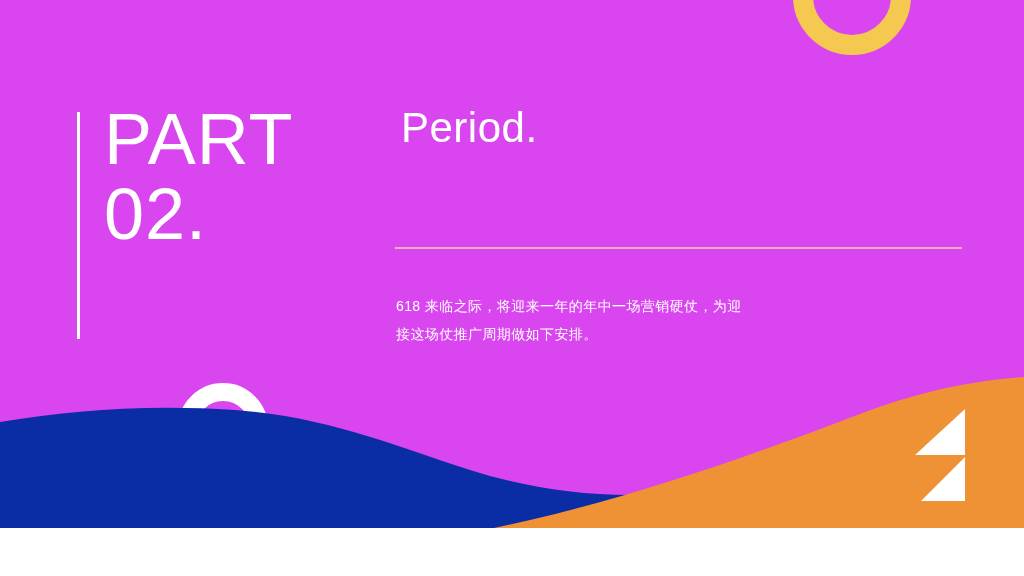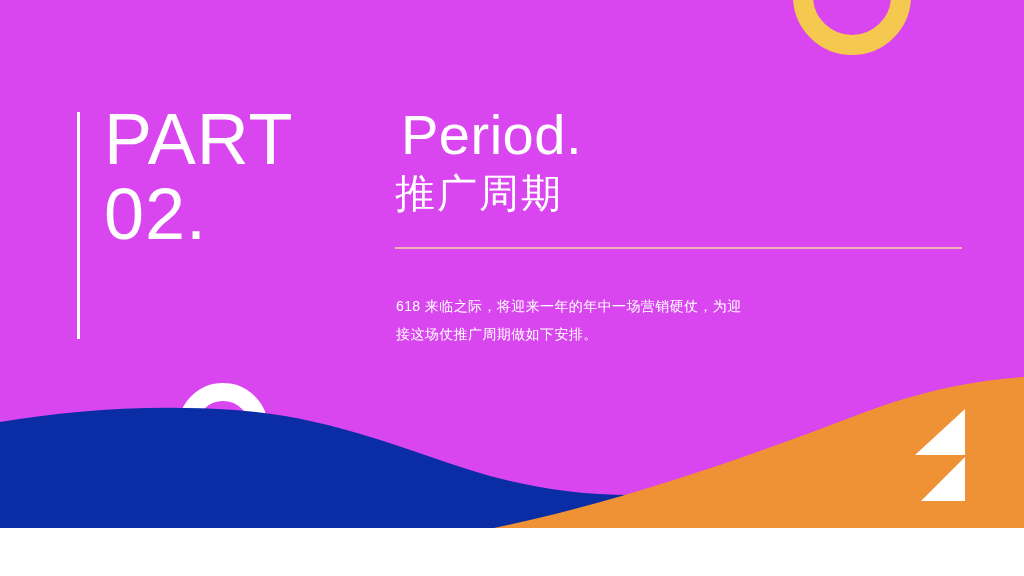--- a/index.html
+++ b/index.html
@@ -63,21 +63,21 @@
   
   .headline {
     position: absolute;
     left: 395px;
     top: 104px;
     z-index: 5;
     color: #ffffff;
   }
   .headline-en {
     display: block;
-    font-size: 56px;
+    font-size: 42px;
     font-weight: 400;
     letter-spacing: 0.5px;
     padding-left: 6px;
     line-height: 1.12;
     white-space: nowrap;
   }
   .headline-cn {
     display: block;
     font-size: 40px;
     font-weight: 400;
@@ -132,20 +132,19 @@
 
   <div class="part-rule"></div>
 
   <div class="part-block">
     <span class="part-word">PART</span>
     <span class="part-num">02.</span>
   </div>
 
   <div class="headline">
     <span class="headline-en">Period.</span>
-    <span class="headline-cn">推广周期</span>
   </div>
 
   <div class="divider"></div>
 
   <p class="body-copy">618 来临之际，将迎来一年的年中一场营销硬仗，为迎接这场仗推广周期做如下安排。</p>
 
 </div>
 
 </body></html>

